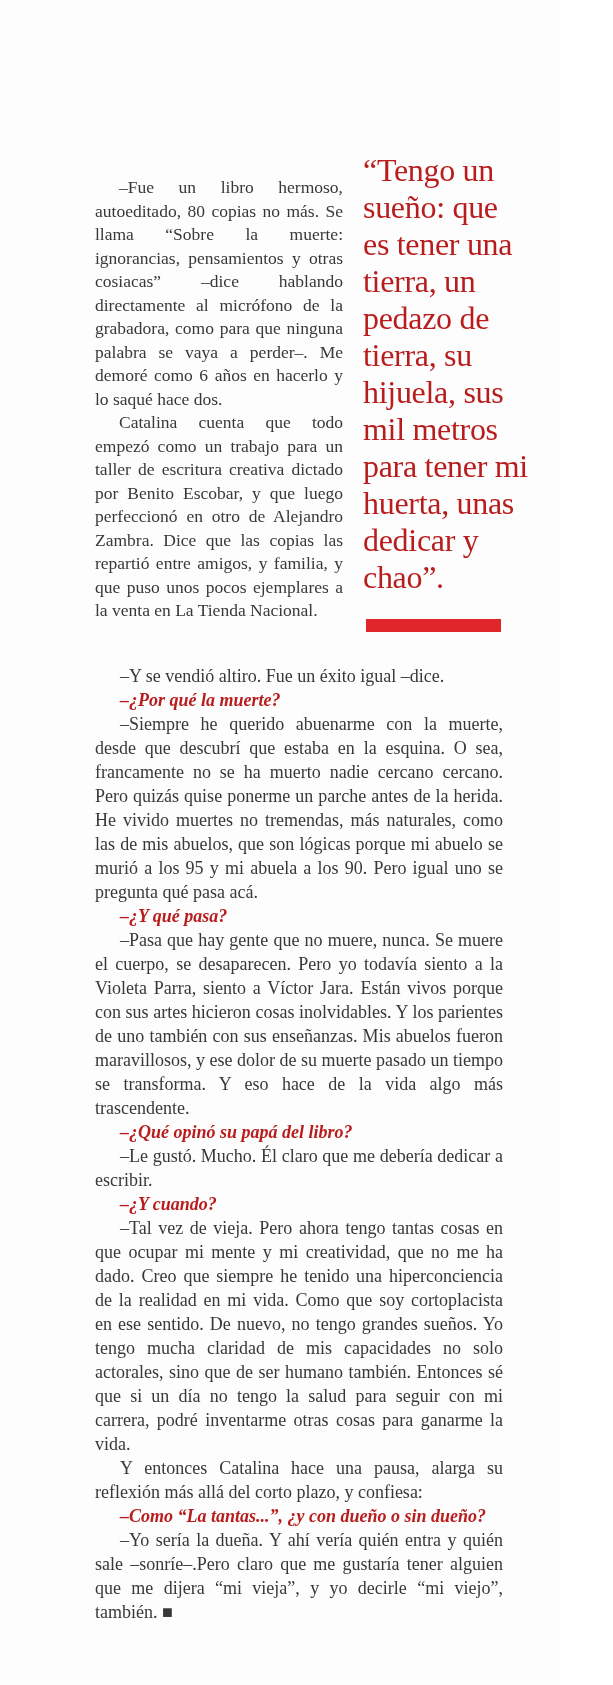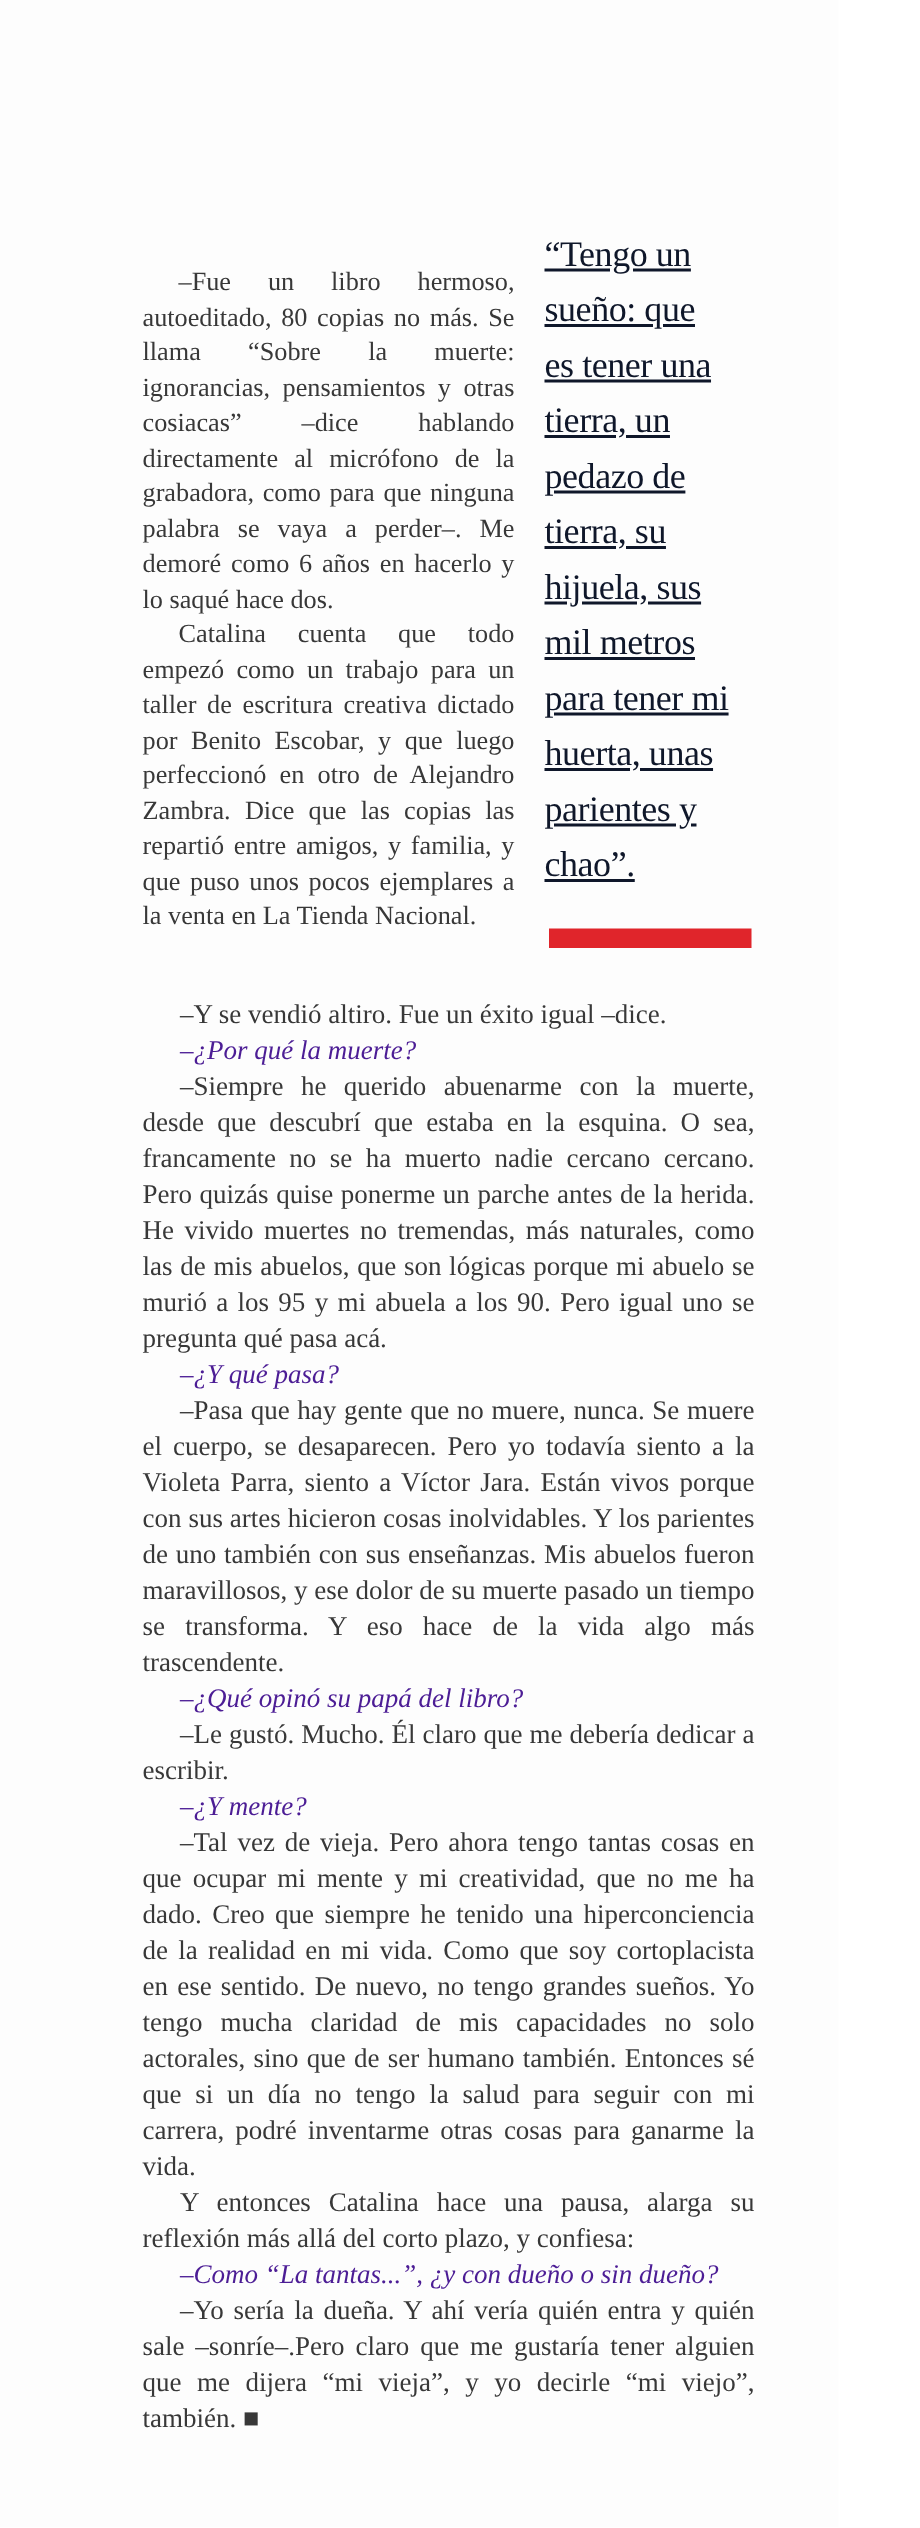--- a/index.html
+++ b/index.html
@@ -22,46 +22,45 @@
     font-size: 17.5px;
     line-height: 23.5px;
     text-align: justify;
     hyphens: auto;
     -webkit-hyphens: auto;
   }
   .left-column p { margin: 0; text-indent: 24px; }
   .right-column { margin-left: 20px; width: 214px; flex: 0 0 214px; }
   .pull-quote { color: #333333; }
   .quote-line {
-    font-size: 24px;
+    font-size: 32px;
     line-height: 37px;
     white-space: nowrap;
     letter-spacing: -0.3px;
-    color: #0f172a;
-    text-decoration: underline;
+    color: #b91c1c;
   }
   .red-divider {
     width: 135px;
     height: 13px;
     margin: 23px 0 0 3px;
     background: #e0252b;
   }
   .interview-section {
     margin-top: 32px;
     font-size: 18px;
     line-height: 24px;
     text-align: justify;
     hyphens: auto;
     -webkit-hyphens: auto;
   }
   .interview-section p { margin: 0; text-indent: 25px; }
   .interview-section p.question {
-    font-weight: normal;
+    font-weight: bold;
     font-style: italic;
-    color: #4c1d95;
+    color: #b91c1c;
   }
 </style>
 </head>
 <body>
 
 <div class="page">
 
   <div class="top-section">
 
     <div class="left-column">
@@ -74,36 +73,36 @@
         <div class="quote-line">“Tengo un</div>
         <div class="quote-line">sueño: que</div>
         <div class="quote-line">es tener una</div>
         <div class="quote-line">tierra, un</div>
         <div class="quote-line">pedazo de</div>
         <div class="quote-line">tierra, su</div>
         <div class="quote-line">hijuela, sus</div>
         <div class="quote-line">mil metros</div>
         <div class="quote-line">para tener mi</div>
         <div class="quote-line">huerta, unas</div>
-        <div class="quote-line">parientes y</div>
+        <div class="quote-line">dedicar y</div>
         <div class="quote-line">chao”.</div>
       </div>
       <div class="red-divider"></div>
     </div>
 
   </div>
 
   <div class="interview-section">
     <p class="answer">–Y se vendió altiro. Fue un éxito igual –dice.</p>
     <p class="question">–¿Por qué la muerte?</p>
     <p class="answer">–Siempre he querido abuenarme con la muerte, desde que descubrí que estaba en la esquina. O sea, francamente no se ha muerto nadie cercano cercano. Pero quizás quise ponerme un parche antes de la herida. He vivido muertes no tremendas, más naturales, como las de mis abuelos, que son lógicas porque mi abuelo se murió a los 95 y mi abuela a los 90. Pero igual uno se pregunta qué pasa acá.</p>
     <p class="question">–¿Y qué pasa?</p>
     <p class="answer">–Pasa que hay gente que no muere, nunca. Se muere el cuerpo, se desaparecen. Pero yo todavía siento a la Violeta Parra, siento a Víctor Jara. Están vivos porque con sus artes hicieron cosas inolvidables. Y los parientes de uno también con sus enseñanzas. Mis abuelos fueron maravillosos, y ese dolor de su muerte pasado un tiempo se transforma. Y eso hace de la vida algo más trascendente.</p>
     <p class="question">–¿Qué opinó su papá del libro?</p>
     <p class="answer">–Le gustó. Mucho. Él claro que me debería dedicar a escribir.</p>
-    <p class="question">–¿Y mente?</p>
+    <p class="question">–¿Y cuando?</p>
     <p class="answer">–Tal vez de vieja. Pero ahora tengo tantas cosas en que ocupar mi mente y mi creatividad, que no me ha dado. Creo que siempre he tenido una hiperconciencia de la realidad en mi vida. Como que soy cortoplacista en ese sentido. De nuevo, no tengo grandes sueños. Yo tengo mucha claridad de mis capacidades no solo actorales, sino que de ser humano también. Entonces sé que si un día no tengo la salud para seguir con mi carrera, podré inventarme otras cosas para ganarme la vida.</p>
     <p class="narration">Y entonces Catalina hace una pausa, alarga su reflexión más allá del corto plazo, y confiesa:</p>
     <p class="question">–Como “La tantas...”, ¿y con dueño o sin dueño?</p>
     <p class="answer">–Yo sería la dueña. Y ahí vería quién entra y quién sale –sonríe–.Pero claro que me gustaría tener alguien que me dijera “mi vieja”, y yo decirle “mi viejo”, también. ■</p>
   </div>
 
 </div>
 
 </body></html>

